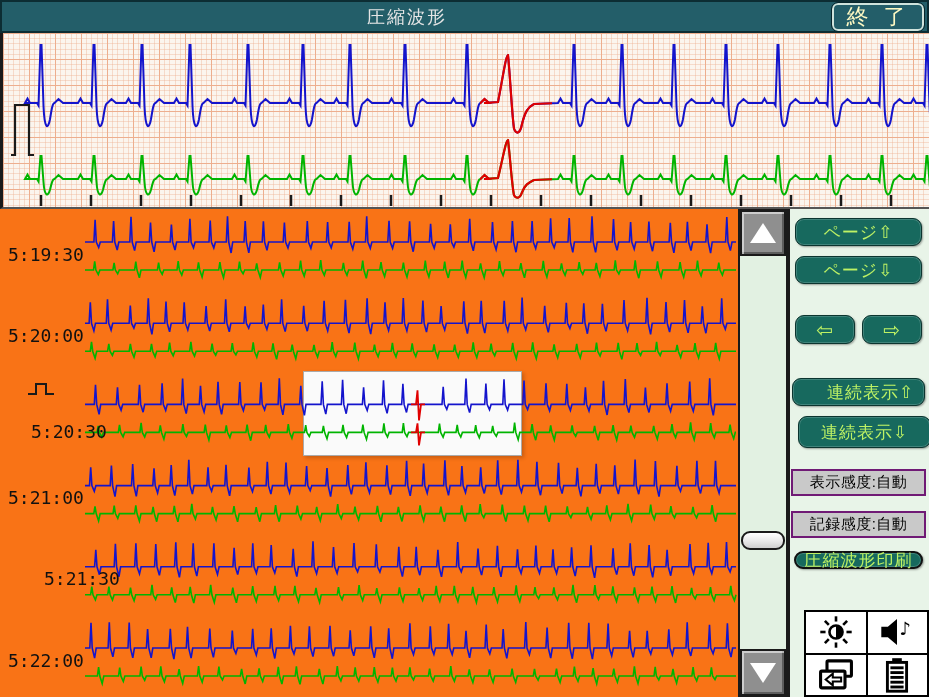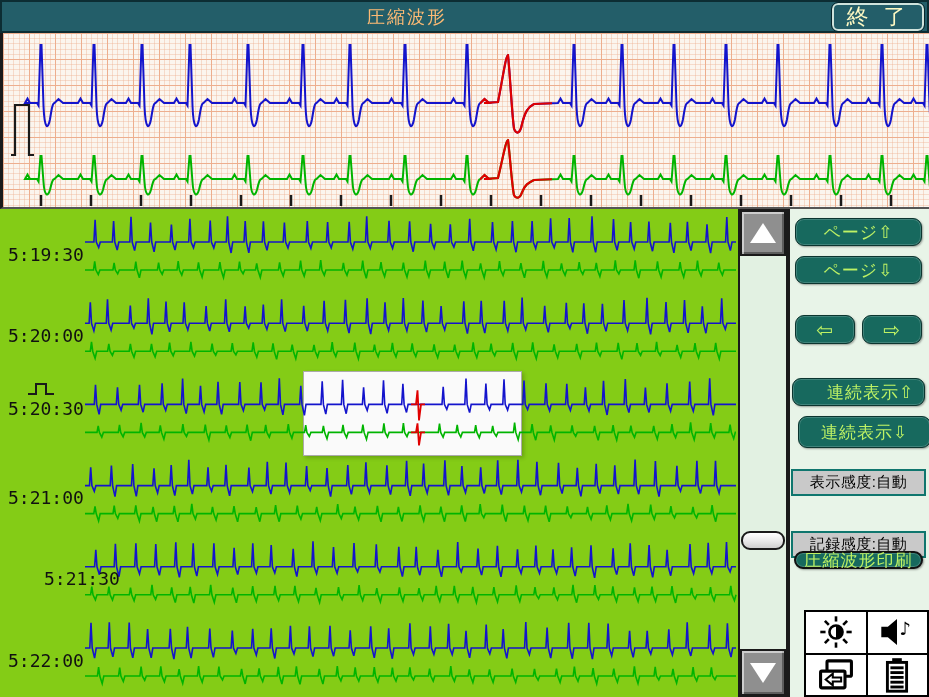--- a/index.html
+++ b/index.html
@@ -10,21 +10,21 @@
   }
   
   .title-bar{
     position:absolute;left:0;top:0;width:929px;height:33px;
     background:#235e69;border-bottom:2px solid #0c2d33;box-sizing:border-box;
     border-top:2px solid #0c2d33;border-left:2px solid #0c2d33;border-right:2px solid #0c2d33;
   }
   .title-text{
     position:absolute;left:0;top:0;width:810px;height:29px;
     display:flex;align-items:center;justify-content:center;
-    color:#fdba74;font-size:18px;letter-spacing:2px;
+    color:#e5e5e5;font-size:18px;letter-spacing:2px;
   }
   .exit-btn{
     position:absolute;right:3px;top:1px;width:92px;height:28px;
     background:#235e69;color:#fef9c3;font-size:22px;letter-spacing:4px;
     border:2px solid #cfe3dc;border-radius:6px;outline:1px solid #08262c;
     display:flex;align-items:center;justify-content:center;cursor:pointer;
     font-family:inherit;
   }
   
   .strip{
@@ -33,21 +33,21 @@
     background-image:
       repeating-linear-gradient(to right,#edae8e 0 1px,transparent 1px 26px),
       repeating-linear-gradient(to bottom,#edae8e 0 1px,transparent 1px 26px),
       repeating-linear-gradient(to right,rgba(237,174,142,.38) 0 1px,transparent 1px 5.2px),
       repeating-linear-gradient(to bottom,rgba(237,174,142,.38) 0 1px,transparent 1px 5.2px);
     border-left:3px solid #1a1a1a;border-bottom:2px solid #555;box-sizing:border-box;
   }
   .strip svg{position:absolute;left:0;top:0;}
   
   .main{
-    position:absolute;left:0;top:209px;width:842px;height:488px;background:#84cc16;
+    position:absolute;left:0;top:209px;width:842px;height:488px;background:#f97316;
   }
   .selection-box{
     position:absolute;left:303px;top:162px;width:217px;height:83px;
     background:#fafafa;border:1px solid #aaa;box-shadow:2px 2px 4px rgba(0,0,0,.2);
   }
   .main svg.rows{position:absolute;left:0;top:0;}
   .time-label{
     position:absolute;left:8px;width:78px;height:22px;
     font-family:"DejaVu Sans Mono","Liberation Mono",monospace;
     font-size:18px;color:#111;display:flex;align-items:center;letter-spacing:0px;
@@ -80,21 +80,21 @@
   }
   .tbtn{
     position:absolute;background:#17695e;color:#bef264;
     border:1px solid #0b352f;border-radius:9px;
     box-shadow:inset 0 0 0 1px rgba(255,255,255,.18), 1px 1px 2px rgba(0,0,0,.35);
     font-size:17px;display:flex;align-items:center;justify-content:center;
     cursor:pointer;font-family:inherit;letter-spacing:1px;padding:0;
   }
   .sens{
     position:absolute;left:1px;width:135px;height:27px;background:#c9c9c9;color:#000;
-    border:2px solid #0f766e;font-size:15px;letter-spacing:0.5px;
+    border:2px solid #701a75;font-size:15px;letter-spacing:0.5px;
     display:flex;align-items:center;justify-content:center;cursor:pointer;
     font-family:Liberation Sans, sans-serif;padding:0;box-sizing:border-box;
   }
   .icon-grid{
     position:absolute;left:14px;top:401px;width:125px;height:87px;
     display:grid;grid-template-columns:1fr 1fr;grid-template-rows:1fr 1fr;
     background:#000;gap:2px;border:2px solid #000;box-sizing:border-box;
   }
   .icon-btn{background:#fff;border:none;display:flex;align-items:center;justify-content:center;cursor:pointer;padding:0;}
 </style>
@@ -155,21 +155,21 @@
       <path d="M 85 276.6 L 89.5 276.6 L 90.7 258.3 L 91.9 276.6 L 94.3 282.3 L 95.9 276.6 L 110.2 276.6 L 111.4 256.5 L 112.6 276.6 L 115.0 287.6 L 116.6 276.6 L 131.5 276.6 L 132.7 255.1 L 133.9 276.6 L 136.3 287.3 L 137.9 276.6 L 152.8 276.6 L 154.0 259.4 L 155.2 276.6 L 157.6 283.9 L 159.2 276.6 L 170.0 276.6 L 171.2 256.1 L 172.4 276.6 L 174.8 286.5 L 176.4 276.6 L 187.6 276.6 L 188.8 250.8 L 190.0 276.6 L 192.4 285.0 L 194.0 276.6 L 206.8 276.6 L 208.0 258.3 L 209.2 276.6 L 211.6 282.1 L 213.2 276.6 L 224.8 276.6 L 226.0 255.9 L 227.2 276.6 L 229.6 286.8 L 231.2 276.6 L 247.7 276.6 L 248.9 258.5 L 250.1 276.6 L 252.5 282.6 L 254.1 276.6 L 266.1 276.6 L 267.3 252.7 L 268.5 276.6 L 270.9 285.0 L 272.5 276.6 L 284.8 276.6 L 286.0 253.5 L 287.2 276.6 L 289.6 283.8 L 291.2 276.6 L 305.4 276.6 L 306.6 257.0 L 307.8 276.6 L 310.2 281.6 L 311.8 276.6 L 325.8 276.6 L 327.0 259.1 L 328.2 276.6 L 330.6 287.7 L 332.2 276.6 L 346.6 276.6 L 347.8 256.1 L 349.0 276.6 L 351.4 285.4 L 353.0 276.6 L 364.7 276.6 L 365.9 253.3 L 367.1 276.6 L 369.5 283.8 L 371.1 276.6 L 385.7 276.6 L 386.9 256.3 L 388.1 276.6 L 390.5 285.5 L 392.1 276.6 L 405.4 276.6 L 406.6 251.7 L 407.8 276.6 L 410.2 286.9 L 411.8 276.6 L 422.4 276.6 L 423.6 254.5 L 424.8 276.6 L 427.2 284.2 L 428.8 276.6 L 443.7 276.6 L 444.9 251.3 L 446.1 276.6 L 448.5 286.4 L 450.1 276.6 L 460.7 276.6 L 461.9 257.0 L 463.1 276.6 L 465.5 283.5 L 467.1 276.6 L 479.5 276.6 L 480.7 258.3 L 481.9 276.6 L 484.3 284.4 L 485.9 276.6 L 496.5 276.6 L 497.7 251.2 L 498.9 276.6 L 501.3 285.6 L 502.9 276.6 L 516.7 276.6 L 517.9 250.7 L 519.1 276.6 L 521.5 283.1 L 523.1 276.6 L 535.7 276.6 L 536.9 252.9 L 538.1 276.6 L 540.5 286.2 L 542.1 276.6 L 557.3 276.6 L 558.5 253.7 L 559.7 276.6 L 562.1 284.6 L 563.7 276.6 L 576.1 276.6 L 577.3 258.8 L 578.5 276.6 L 580.9 287.4 L 582.5 276.6 L 595.0 276.6 L 596.2 254.7 L 597.4 276.6 L 599.8 284.6 L 601.4 276.6 L 613.6 276.6 L 614.8 256.4 L 616.0 276.6 L 618.4 285.1 L 620.0 276.6 L 633.9 276.6 L 635.1 250.5 L 636.3 276.6 L 638.7 285.2 L 640.3 276.6 L 654.2 276.6 L 655.4 252.0 L 656.6 276.6 L 659.0 287.6 L 660.6 276.6 L 675.7 276.6 L 676.9 256.9 L 678.1 276.6 L 680.5 282.2 L 682.1 276.6 L 695.7 276.6 L 696.9 251.9 L 698.1 276.6 L 700.5 284.4 L 702.1 276.6 L 714.3 276.6 L 715.5 251.8 L 716.7 276.6 L 719.1 284.1 L 720.7 276.6 L 736 276.6" fill="none" stroke="#1414cc" stroke-width="1.6"></path>
       <path d="M 85 304.6 L 93.8 304.6 L 95.0 297.3 L 96.2 304.6 L 98.6 311.9 L 100.2 304.6 L 113.0 304.6 L 114.2 296.7 L 115.4 304.6 L 117.8 309.4 L 119.4 304.6 L 134.6 304.6 L 135.8 296.3 L 137.0 304.6 L 139.4 312.2 L 141.0 304.6 L 151.9 304.6 L 153.1 298.0 L 154.3 304.6 L 156.7 312.7 L 158.3 304.6 L 173.1 304.6 L 174.3 296.9 L 175.5 304.6 L 177.9 312.9 L 179.5 304.6 L 190.6 304.6 L 191.8 294.9 L 193.0 304.6 L 195.4 310.1 L 197.0 304.6 L 211.3 304.6 L 212.5 297.9 L 213.7 304.6 L 216.1 311.0 L 217.7 304.6 L 232.8 304.6 L 234.0 297.1 L 235.2 304.6 L 237.6 312.8 L 239.2 304.6 L 255.0 304.6 L 256.2 298.2 L 257.4 304.6 L 259.8 312.7 L 261.4 304.6 L 274.4 304.6 L 275.6 296.1 L 276.8 304.6 L 279.2 312.7 L 280.8 304.6 L 296.1 304.6 L 297.3 296.5 L 298.5 304.6 L 300.9 310.1 L 302.5 304.6 L 315.5 304.6 L 316.7 297.9 L 317.9 304.6 L 320.3 311.6 L 321.9 304.6 L 336.5 304.6 L 337.7 295.2 L 338.9 304.6 L 341.3 309.6 L 342.9 304.6 L 353.8 304.6 L 355.0 297.7 L 356.2 304.6 L 358.6 310.9 L 360.2 304.6 L 376.2 304.6 L 377.4 296.8 L 378.6 304.6 L 381.0 312.8 L 382.6 304.6 L 397.2 304.6 L 398.4 298.0 L 399.6 304.6 L 402.0 312.4 L 403.6 304.6 L 418.9 304.6 L 420.1 296.4 L 421.3 304.6 L 423.7 311.7 L 425.3 304.6 L 439.7 304.6 L 440.9 297.6 L 442.1 304.6 L 444.5 312.7 L 446.1 304.6 L 460.5 304.6 L 461.7 296.4 L 462.9 304.6 L 465.3 312.6 L 466.9 304.6 L 479.0 304.6 L 480.2 295.1 L 481.4 304.6 L 483.8 308.7 L 485.4 304.6 L 501.1 304.6 L 502.3 295.7 L 503.5 304.6 L 505.9 312.5 L 507.5 304.6 L 523.2 304.6 L 524.4 296.7 L 525.6 304.6 L 528.0 311.6 L 529.6 304.6 L 544.4 304.6 L 545.6 296.6 L 546.8 304.6 L 549.2 312.8 L 550.8 304.6 L 566.1 304.6 L 567.3 297.5 L 568.5 304.6 L 570.9 308.6 L 572.5 304.6 L 586.3 304.6 L 587.5 297.9 L 588.7 304.6 L 591.1 310.4 L 592.7 304.6 L 605.6 304.6 L 606.8 296.4 L 608.0 304.6 L 610.4 310.8 L 612.0 304.6 L 626.8 304.6 L 628.0 294.9 L 629.2 304.6 L 631.6 311.8 L 633.2 304.6 L 649.5 304.6 L 650.7 295.7 L 651.9 304.6 L 654.3 310.4 L 655.9 304.6 L 669.7 304.6 L 670.9 297.1 L 672.1 304.6 L 674.5 308.8 L 676.1 304.6 L 691.8 304.6 L 693.0 297.8 L 694.2 304.6 L 696.6 308.9 L 698.2 304.6 L 710.9 304.6 L 712.1 296.2 L 713.3 304.6 L 715.7 312.7 L 717.3 304.6 L 736 304.6" fill="none" stroke="#00b400" stroke-width="1.6"></path>
       <path d="M 85 357.8 L 94.6 357.8 L 95.8 340.7 L 97.0 357.8 L 99.4 365.7 L 101.0 357.8 L 114.2 357.8 L 115.4 334.9 L 116.6 357.8 L 119.0 367.7 L 120.6 357.8 L 134.7 357.8 L 135.9 334.3 L 137.1 357.8 L 139.5 364.9 L 141.1 357.8 L 154.6 357.8 L 155.8 335.0 L 157.0 357.8 L 159.4 366.3 L 161.0 357.8 L 174.6 357.8 L 175.8 333.2 L 177.0 357.8 L 179.4 368.3 L 181.0 357.8 L 192.0 357.8 L 193.2 334.2 L 194.4 357.8 L 196.8 367.0 L 198.4 357.8 L 212.7 357.8 L 213.9 334.3 L 215.1 357.8 L 217.5 365.3 L 219.1 357.8 L 232.9 357.8 L 234.1 338.8 L 235.3 357.8 L 237.7 365.6 L 239.3 357.8 L 251.6 357.8 L 252.8 334.4 L 254.0 357.8 L 256.4 364.3 L 258.0 357.8 L 270.0 357.8 L 271.2 336.0 L 272.4 357.8 L 274.8 364.0 L 276.4 357.8 L 292.0 357.8 L 293.2 339.8 L 294.4 357.8 L 296.8 367.5 L 298.4 357.8 L 311.8 357.8 L 313.0 332.3 L 314.2 357.8 L 316.6 364.6 L 318.2 357.8 L 332.3 357.8 L 333.5 338.0 L 334.7 357.8 L 337.1 364.3 L 338.7 357.8 L 352.8 357.8 L 354.0 334.0 L 355.2 357.8 L 357.6 362.9 L 359.2 357.8 L 375.1 357.8 L 376.3 335.2 L 377.5 357.8 L 379.9 363.1 L 381.5 357.8 L 397.6 357.8 L 398.8 337.8 L 400.0 357.8 L 402.4 367.6 L 404.0 357.8 L 415.0 357.8 L 416.2 337.8 L 417.4 357.8 L 419.8 366.2 L 421.4 357.8 L 436.7 357.8 L 437.9 340.7 L 439.1 357.8 L 441.5 367.9 L 443.1 357.8 L 456.5 357.8 L 457.7 333.1 L 458.9 357.8 L 461.3 362.8 L 462.9 357.8 L 476.8 357.8 L 478.0 339.5 L 479.2 357.8 L 481.6 366.1 L 483.2 357.8 L 496.2 357.8 L 497.4 336.9 L 498.6 357.8 L 501.0 367.8 L 502.6 357.8 L 516.3 357.8 L 517.5 340.4 L 518.7 357.8 L 521.1 364.2 L 522.7 357.8 L 534.7 357.8 L 535.9 336.6 L 537.1 357.8 L 539.5 364.3 L 541.1 357.8 L 551.8 357.8 L 553.0 340.4 L 554.2 357.8 L 556.6 364.4 L 558.2 357.8 L 570.4 357.8 L 571.6 338.4 L 572.8 357.8 L 575.2 367.1 L 576.8 357.8 L 589.8 357.8 L 591.0 336.3 L 592.2 357.8 L 594.6 368.8 L 596.2 357.8 L 611.9 357.8 L 613.1 339.3 L 614.3 357.8 L 616.7 365.6 L 618.3 357.8 L 629.0 357.8 L 630.2 334.3 L 631.4 357.8 L 633.8 366.7 L 635.4 357.8 L 647.9 357.8 L 649.1 336.1 L 650.3 357.8 L 652.7 368.3 L 654.3 357.8 L 665.9 357.8 L 667.1 340.9 L 668.3 357.8 L 670.7 366.7 L 672.3 357.8 L 688.8 357.8 L 690.0 335.1 L 691.2 357.8 L 693.6 364.6 L 695.2 357.8 L 707.0 357.8 L 708.2 333.8 L 709.4 357.8 L 711.8 364.5 L 713.4 357.8 L 725.3 357.8 L 726.5 333.1 L 727.7 357.8 L 730.1 362.9 L 731.7 357.8 L 736 357.8" fill="none" stroke="#1414cc" stroke-width="1.6"></path>
       <path d="M 85 385.8 L 90.6 385.8 L 91.8 377.7 L 93.0 385.8 L 95.4 390.9 L 97.0 385.8 L 107.7 385.8 L 108.9 377.6 L 110.1 385.8 L 112.5 391.0 L 114.1 385.8 L 129.3 385.8 L 130.5 378.7 L 131.7 385.8 L 134.1 391.7 L 135.7 385.8 L 150.8 385.8 L 152.0 375.9 L 153.2 385.8 L 155.6 390.4 L 157.2 385.8 L 170.5 385.8 L 171.7 378.5 L 172.9 385.8 L 175.3 393.6 L 176.9 385.8 L 189.0 385.8 L 190.2 377.8 L 191.4 385.8 L 193.8 394.0 L 195.4 385.8 L 209.5 385.8 L 210.7 375.9 L 211.9 385.8 L 214.3 393.4 L 215.9 385.8 L 231.6 385.8 L 232.8 378.6 L 234.0 385.8 L 236.4 393.8 L 238.0 385.8 L 251.5 385.8 L 252.7 377.0 L 253.9 385.8 L 256.3 392.5 L 257.9 385.8 L 273.8 385.8 L 275.0 376.9 L 276.2 385.8 L 278.6 391.5 L 280.2 385.8 L 293.7 385.8 L 294.9 376.9 L 296.1 385.8 L 298.5 392.7 L 300.1 385.8 L 314.8 385.8 L 316.0 379.0 L 317.2 385.8 L 319.6 393.4 L 321.2 385.8 L 337.3 385.8 L 338.5 378.0 L 339.7 385.8 L 342.1 390.7 L 343.7 385.8 L 357.9 385.8 L 359.1 376.2 L 360.3 385.8 L 362.7 391.5 L 364.3 385.8 L 375.6 385.8 L 376.8 379.2 L 378.0 385.8 L 380.4 392.9 L 382.0 385.8 L 398.2 385.8 L 399.4 378.3 L 400.6 385.8 L 403.0 392.2 L 404.6 385.8 L 417.8 385.8 L 419.0 379.2 L 420.2 385.8 L 422.6 391.3 L 424.2 385.8 L 435.0 385.8 L 436.2 376.8 L 437.4 385.8 L 439.8 392.3 L 441.4 385.8 L 453.1 385.8 L 454.3 376.8 L 455.5 385.8 L 457.9 392.4 L 459.5 385.8 L 471.6 385.8 L 472.8 377.8 L 474.0 385.8 L 476.4 393.5 L 478.0 385.8 L 492.7 385.8 L 493.9 378.1 L 495.1 385.8 L 497.5 392.9 L 499.1 385.8 L 515.0 385.8 L 516.2 376.3 L 517.4 385.8 L 519.8 392.5 L 521.4 385.8 L 533.8 385.8 L 535.0 378.2 L 536.2 385.8 L 538.6 389.6 L 540.2 385.8 L 552.7 385.8 L 553.9 378.5 L 555.1 385.8 L 557.5 390.9 L 559.1 385.8 L 571.8 385.8 L 573.0 375.9 L 574.2 385.8 L 576.6 393.7 L 578.2 385.8 L 593.7 385.8 L 594.9 376.0 L 596.1 385.8 L 598.5 390.4 L 600.1 385.8 L 611.7 385.8 L 612.9 377.3 L 614.1 385.8 L 616.5 392.5 L 618.1 385.8 L 633.3 385.8 L 634.5 378.3 L 635.7 385.8 L 638.1 392.4 L 639.7 385.8 L 650.8 385.8 L 652.0 377.5 L 653.2 385.8 L 655.6 392.2 L 657.2 385.8 L 670.8 385.8 L 672.0 377.0 L 673.2 385.8 L 675.6 393.9 L 677.2 385.8 L 690.4 385.8 L 691.6 378.9 L 692.8 385.8 L 695.2 389.8 L 696.8 385.8 L 709.3 385.8 L 710.5 378.1 L 711.7 385.8 L 714.1 391.6 L 715.7 385.8 L 729.6 385.8 L 730.8 376.8 L 732.0 385.8 L 734.4 391.6 L 736.0 385.8 L 736 385.8" fill="none" stroke="#00b400" stroke-width="1.6"></path>
       <path d="M 85 439 L 89.8 439 L 91.0 413.7 L 92.2 439 L 94.6 449.1 L 96.2 439 L 108.1 439 L 109.3 413.2 L 110.5 439 L 112.9 447.8 L 114.5 439 L 128.0 439 L 129.2 413.5 L 130.4 439 L 132.8 448.9 L 134.4 439 L 146.4 439 L 147.6 420.1 L 148.8 439 L 151.2 448.8 L 152.8 439 L 169.1 439 L 170.3 419.7 L 171.5 439 L 173.9 450.1 L 175.5 439 L 186.3 439 L 187.5 417.7 L 188.7 439 L 191.1 449.1 L 192.7 439 L 208.6 439 L 209.8 419.6 L 211.0 439 L 213.4 448.4 L 215.0 439 L 231.1 439 L 232.3 421.6 L 233.5 439 L 235.9 444.4 L 237.5 439 L 251.5 439 L 252.7 419.7 L 253.9 439 L 256.3 446.0 L 257.9 439 L 270.0 439 L 271.2 419.3 L 272.4 439 L 274.8 449.5 L 276.4 439 L 289.2 439 L 290.4 416.7 L 291.6 439 L 294.0 444.9 L 295.6 439 L 308.2 439 L 309.4 417.2 L 310.6 439 L 313.0 447.5 L 314.6 439 L 328.8 439 L 330.0 416.9 L 331.2 439 L 333.6 447.2 L 335.2 439 L 349.0 439 L 350.2 421.4 L 351.4 439 L 353.8 446.8 L 355.4 439 L 369.5 439 L 370.7 417.2 L 371.9 439 L 374.3 448.9 L 375.9 439 L 387.5 439 L 388.7 419.3 L 389.9 439 L 392.3 449.7 L 393.9 439 L 408.7 439 L 409.9 414.4 L 411.1 439 L 413.5 445.5 L 415.1 439 L 429.1 439 L 430.3 417.4 L 431.5 439 L 433.9 445.3 L 435.5 439 L 447.4 439 L 448.6 414.9 L 449.8 439 L 452.2 445.5 L 453.8 439 L 464.8 439 L 466.0 421.9 L 467.2 439 L 469.6 448.8 L 471.2 439 L 485.0 439 L 486.2 415.5 L 487.4 439 L 489.8 444.8 L 491.4 439 L 502.0 439 L 503.2 420.1 L 504.4 439 L 506.8 449.3 L 508.4 439 L 524.6 439 L 525.8 413.0 L 527.0 439 L 529.4 445.5 L 531.0 439 L 545.9 439 L 547.1 418.5 L 548.3 439 L 550.7 449.0 L 552.3 439 L 567.5 439 L 568.7 413.7 L 569.9 439 L 572.3 449.7 L 573.9 439 L 587.6 439 L 588.8 413.7 L 590.0 439 L 592.4 450.1 L 594.0 439 L 606.9 439 L 608.1 414.6 L 609.3 439 L 611.7 446.7 L 613.3 439 L 628.4 439 L 629.6 421.7 L 630.8 439 L 633.2 448.4 L 634.8 439 L 646.0 439 L 647.2 421.8 L 648.4 439 L 650.8 445.0 L 652.4 439 L 667.6 439 L 668.8 420.3 L 670.0 439 L 672.4 445.8 L 674.0 439 L 686.0 439 L 687.2 413.3 L 688.4 439 L 690.8 446.9 L 692.4 439 L 708.3 439 L 709.5 415.8 L 710.7 439 L 713.1 444.6 L 714.7 439 L 726.2 439 L 727.4 414.4 L 728.6 439 L 731.0 448.0 L 732.6 439 L 736 439" fill="none" stroke="#1414cc" stroke-width="1.6"></path>
       <path d="M 85 467 L 97.4 467 L 98.6 458.2 L 99.8 467 L 102.2 474.6 L 103.8 467 L 118.5 467 L 119.7 458.5 L 120.9 467 L 123.3 472.5 L 124.9 467 L 139.9 467 L 141.1 457.5 L 142.3 467 L 144.7 471.3 L 146.3 467 L 159.6 467 L 160.8 457.4 L 162.0 467 L 164.4 472.8 L 166.0 467 L 177.9 467 L 179.1 460.1 L 180.3 467 L 182.7 474.4 L 184.3 467 L 197.4 467 L 198.6 457.1 L 199.8 467 L 202.2 473.1 L 203.8 467 L 217.7 467 L 218.9 457.6 L 220.1 467 L 222.5 471.0 L 224.1 467 L 240.4 467 L 241.6 460.0 L 242.8 467 L 245.2 474.9 L 246.8 467 L 257.9 467 L 259.1 459.4 L 260.3 467 L 262.7 472.4 L 264.3 467 L 277.1 467 L 278.3 457.8 L 279.5 467 L 281.9 475.0 L 283.5 467 L 295.2 467 L 296.4 457.3 L 297.6 467 L 300.0 475.3 L 301.6 467 L 318.1 467 L 319.3 460.0 L 320.5 467 L 322.9 475.1 L 324.5 467 L 336.1 467 L 337.3 457.2 L 338.5 467 L 340.9 471.8 L 342.5 467 L 354.0 467 L 355.2 458.3 L 356.4 467 L 358.8 472.0 L 360.4 467 L 373.1 467 L 374.3 458.0 L 375.5 467 L 377.9 473.0 L 379.5 467 L 391.2 467 L 392.4 458.5 L 393.6 467 L 396.0 472.0 L 397.6 467 L 408.7 467 L 409.9 458.4 L 411.1 467 L 413.5 471.0 L 415.1 467 L 428.4 467 L 429.6 459.6 L 430.8 467 L 433.2 472.0 L 434.8 467 L 449.6 467 L 450.8 457.2 L 452.0 467 L 454.4 472.2 L 456.0 467 L 468.1 467 L 469.3 460.4 L 470.5 467 L 472.9 473.5 L 474.5 467 L 488.3 467 L 489.5 460.5 L 490.7 467 L 493.1 473.3 L 494.7 467 L 510.9 467 L 512.1 459.6 L 513.3 467 L 515.7 473.4 L 517.3 467 L 533.3 467 L 534.5 459.8 L 535.7 467 L 538.1 471.2 L 539.7 467 L 555.3 467 L 556.5 459.6 L 557.7 467 L 560.1 473.3 L 561.7 467 L 573.2 467 L 574.4 457.5 L 575.6 467 L 578.0 472.2 L 579.6 467 L 591.9 467 L 593.1 459.2 L 594.3 467 L 596.7 474.7 L 598.3 467 L 612.6 467 L 613.8 459.7 L 615.0 467 L 617.4 473.2 L 619.0 467 L 633.2 467 L 634.4 457.3 L 635.6 467 L 638.0 474.4 L 639.6 467 L 654.0 467 L 655.2 457.9 L 656.4 467 L 658.8 470.9 L 660.4 467 L 671.8 467 L 673.0 459.8 L 674.2 467 L 676.6 474.1 L 678.2 467 L 691.9 467 L 693.1 458.1 L 694.3 467 L 696.7 471.8 L 698.3 467 L 710.2 467 L 711.4 458.4 L 712.6 467 L 715.0 470.6 L 716.6 467 L 736 467" fill="none" stroke="#00b400" stroke-width="1.6"></path>
     </svg>
   <div id="labels">
       <div class="time-label" style="top: 34px;">5:19:30</div>
       <div class="time-label" style="top: 115.2px;">5:20:00</div>
-      <div class="time-label" style="top: 188px;">5:20:30</div>
+      <div class="time-label" style="top: 211px; margin-left: 23px;">5:20:30</div>
       <div class="pulse-mark" style="top: 172.4px;"><svg width="30" height="16" viewBox="0 0 30 16">
           <path d="M1 13 H9 V3 H19 V13 H27" fill="none" stroke="#1a1a1a" stroke-width="2"></path>
         </svg></div>
       <div class="time-label" style="top: 277.6px;">5:21:00</div>
       <div class="time-label" style="top: 358.8px; margin-left: 36px;">5:21:30</div>
       <div class="time-label" style="top: 440px;">5:22:00</div>
     </div>
 </div>
 
 <div class="scrollbar">
@@ -183,21 +183,21 @@
 </div>
 
 <div class="panel">
   <button class="tbtn" style="left:5px;top:9px;width:127px;height:28px;">ページ⇧</button>
   <button class="tbtn" style="left:5px;top:47px;width:127px;height:28px;">ページ⇩</button>
   <button class="tbtn" style="left:5px;top:106px;width:60px;height:29px;font-size:20px;">⇦</button>
   <button class="tbtn" style="left:72px;top:106px;width:60px;height:29px;font-size:20px;">⇨</button>
   <button class="tbtn" style="left:2px;top:169px;width:133px;height:28px;padding-left:24px;">連続表示⇧</button>
   <button class="tbtn" style="left:2px;top:207px;width:133px;height:32px;margin-left:6px;">連続表示⇩</button>
   <button class="sens" style="top:260px;">表示感度:自動</button>
-  <button class="sens" style="top:302px;margin-top:20px;">記録感度:自動</button>
+  <button class="sens" style="top:302px;">記録感度:自動</button>
   <button class="tbtn" style="left:4px;top:342px;width:129px;height:18px;border-radius:15px;border:2px solid #111;">圧縮波形印刷</button>
 
   <div class="icon-grid">
     <button class="icon-btn">
       <svg width="38" height="34" viewBox="0 0 28 26">
         <g stroke="#000" stroke-width="2">
           <line x1="14" y1="1" x2="14" y2="5"></line>
             <line x1="14" y1="21" x2="14" y2="25"></line>
           <line x1="2" y1="13" x2="6" y2="13"></line>
             <line x1="22" y1="13" x2="26" y2="13"></line>

